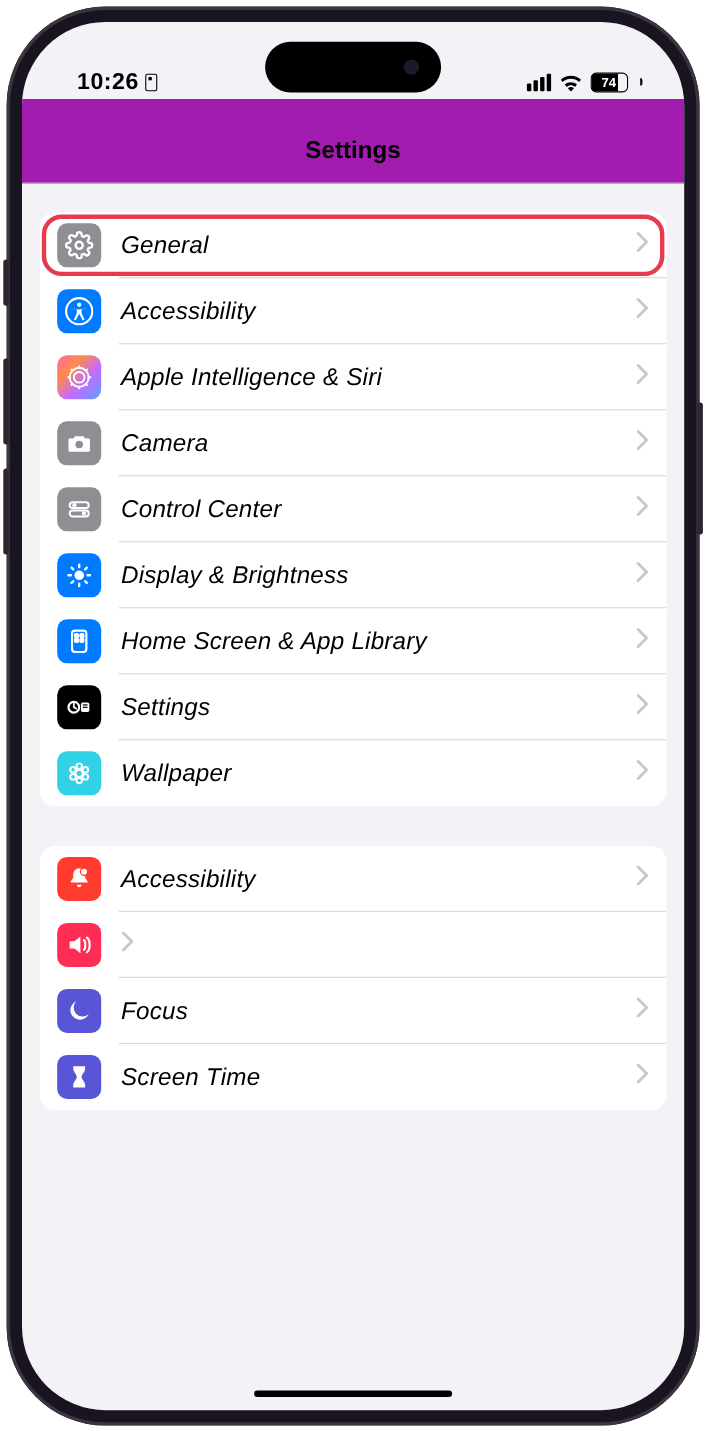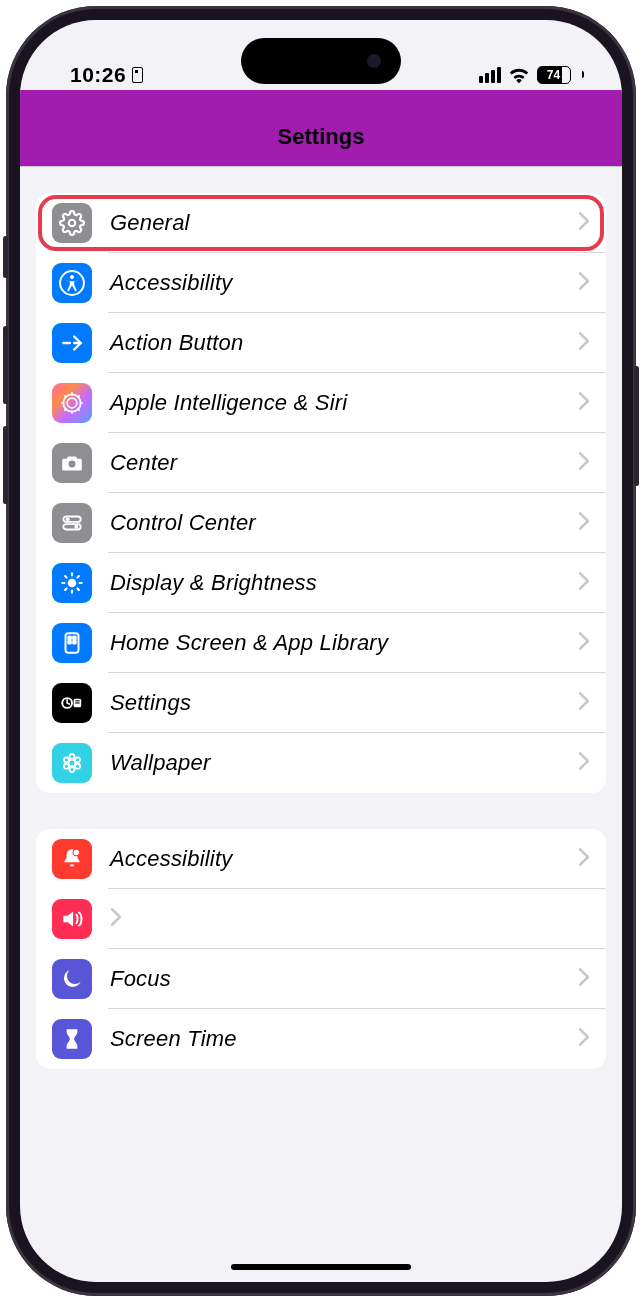--- a/index.html
+++ b/index.html
@@ -221,33 +221,20 @@
                 <circle cx="12" cy="6.5" r="1.8"></circle>
                 <path d="M6 9.5c4 1.2 8 1.2 12 0-1.5.7-3 1-4 1v3l2.5 5.5-1.5.7L12 14l-3 5.7-1.5-.7L10 13.5v-3c-1 0-2.5-.3-4-1z"></path>
               </svg>
           </div>
           <span class="row-label">Accessibility</span>
           <span class="chevron"><svg viewBox="0 0 8 14">
                 <path d="M1 1l6 6-6 6" stroke="currentColor" stroke-width="2" fill="none" stroke-linecap="round" stroke-linejoin="round"></path>
               </svg></span>
         </div>
 
-        <div class="row">
-          <div class="icon-box bg-blue">
-            <svg viewBox="0 0 24 24" fill="none" stroke="#fff" stroke-width="2.2" stroke-linecap="round">
-                <path d="M4 12h6"></path>
-                <path d="M14 6l6 6-6 6"></path>
-                <path d="M14 12h6"></path>
-              </svg>
-          </div>
-          <span class="row-label">Action Button</span>
-          <span class="chevron"><svg viewBox="0 0 8 14">
-                <path d="M1 1l6 6-6 6" stroke="currentColor" stroke-width="2" fill="none" stroke-linecap="round" stroke-linejoin="round"></path>
-              </svg></span>
-        </div>
 
         <div class="row">
           <div class="icon-box bg-siri">
             <svg viewBox="0 0 24 24" fill="none" stroke="#fff" stroke-width="1.6">
                 <circle cx="12" cy="12" r="8"></circle>
                 <circle cx="12" cy="12" r="4.5"></circle>
                 <path d="M12 2v3M12 19v3M2 12h3M19 12h3M5 5l2 2M17 17l2 2M19 5l-2 2M7 17l-2 2"></path>
               </svg>
           </div>
           <span class="row-label">Apple Intelligence &amp; Siri</span>
@@ -256,21 +243,21 @@
               </svg></span>
         </div>
 
         <div class="row">
           <div class="icon-box bg-gray">
             <svg viewBox="0 0 24 24" fill="#fff">
                 <path d="M4 8h3l1.5-2h7L17 8h3a1 1 0 0 1 1 1v9a1 1 0 0 1-1 1H4a1 1 0 0 1-1-1V9a1 1 0 0 1 1-1z"></path>
                 <circle cx="12" cy="13" r="3.2" fill="#8e8e93"></circle>
               </svg>
           </div>
-          <span class="row-label">Center</span>
+          <span class="row-label">Camera</span>
           <span class="chevron"><svg viewBox="0 0 8 14">
                 <path d="M1 1l6 6-6 6" stroke="currentColor" stroke-width="2" fill="none" stroke-linecap="round" stroke-linejoin="round"></path>
               </svg></span>
         </div>
 
         <div class="row">
           <div class="icon-box bg-gray">
             <svg viewBox="0 0 24 24" fill="#fff">
                 <rect x="4" y="6" width="16" height="5" rx="2.5" fill="none" stroke="#fff" stroke-width="1.7"></rect>
                 <circle cx="8" cy="8.5" r="1.8"></circle>

